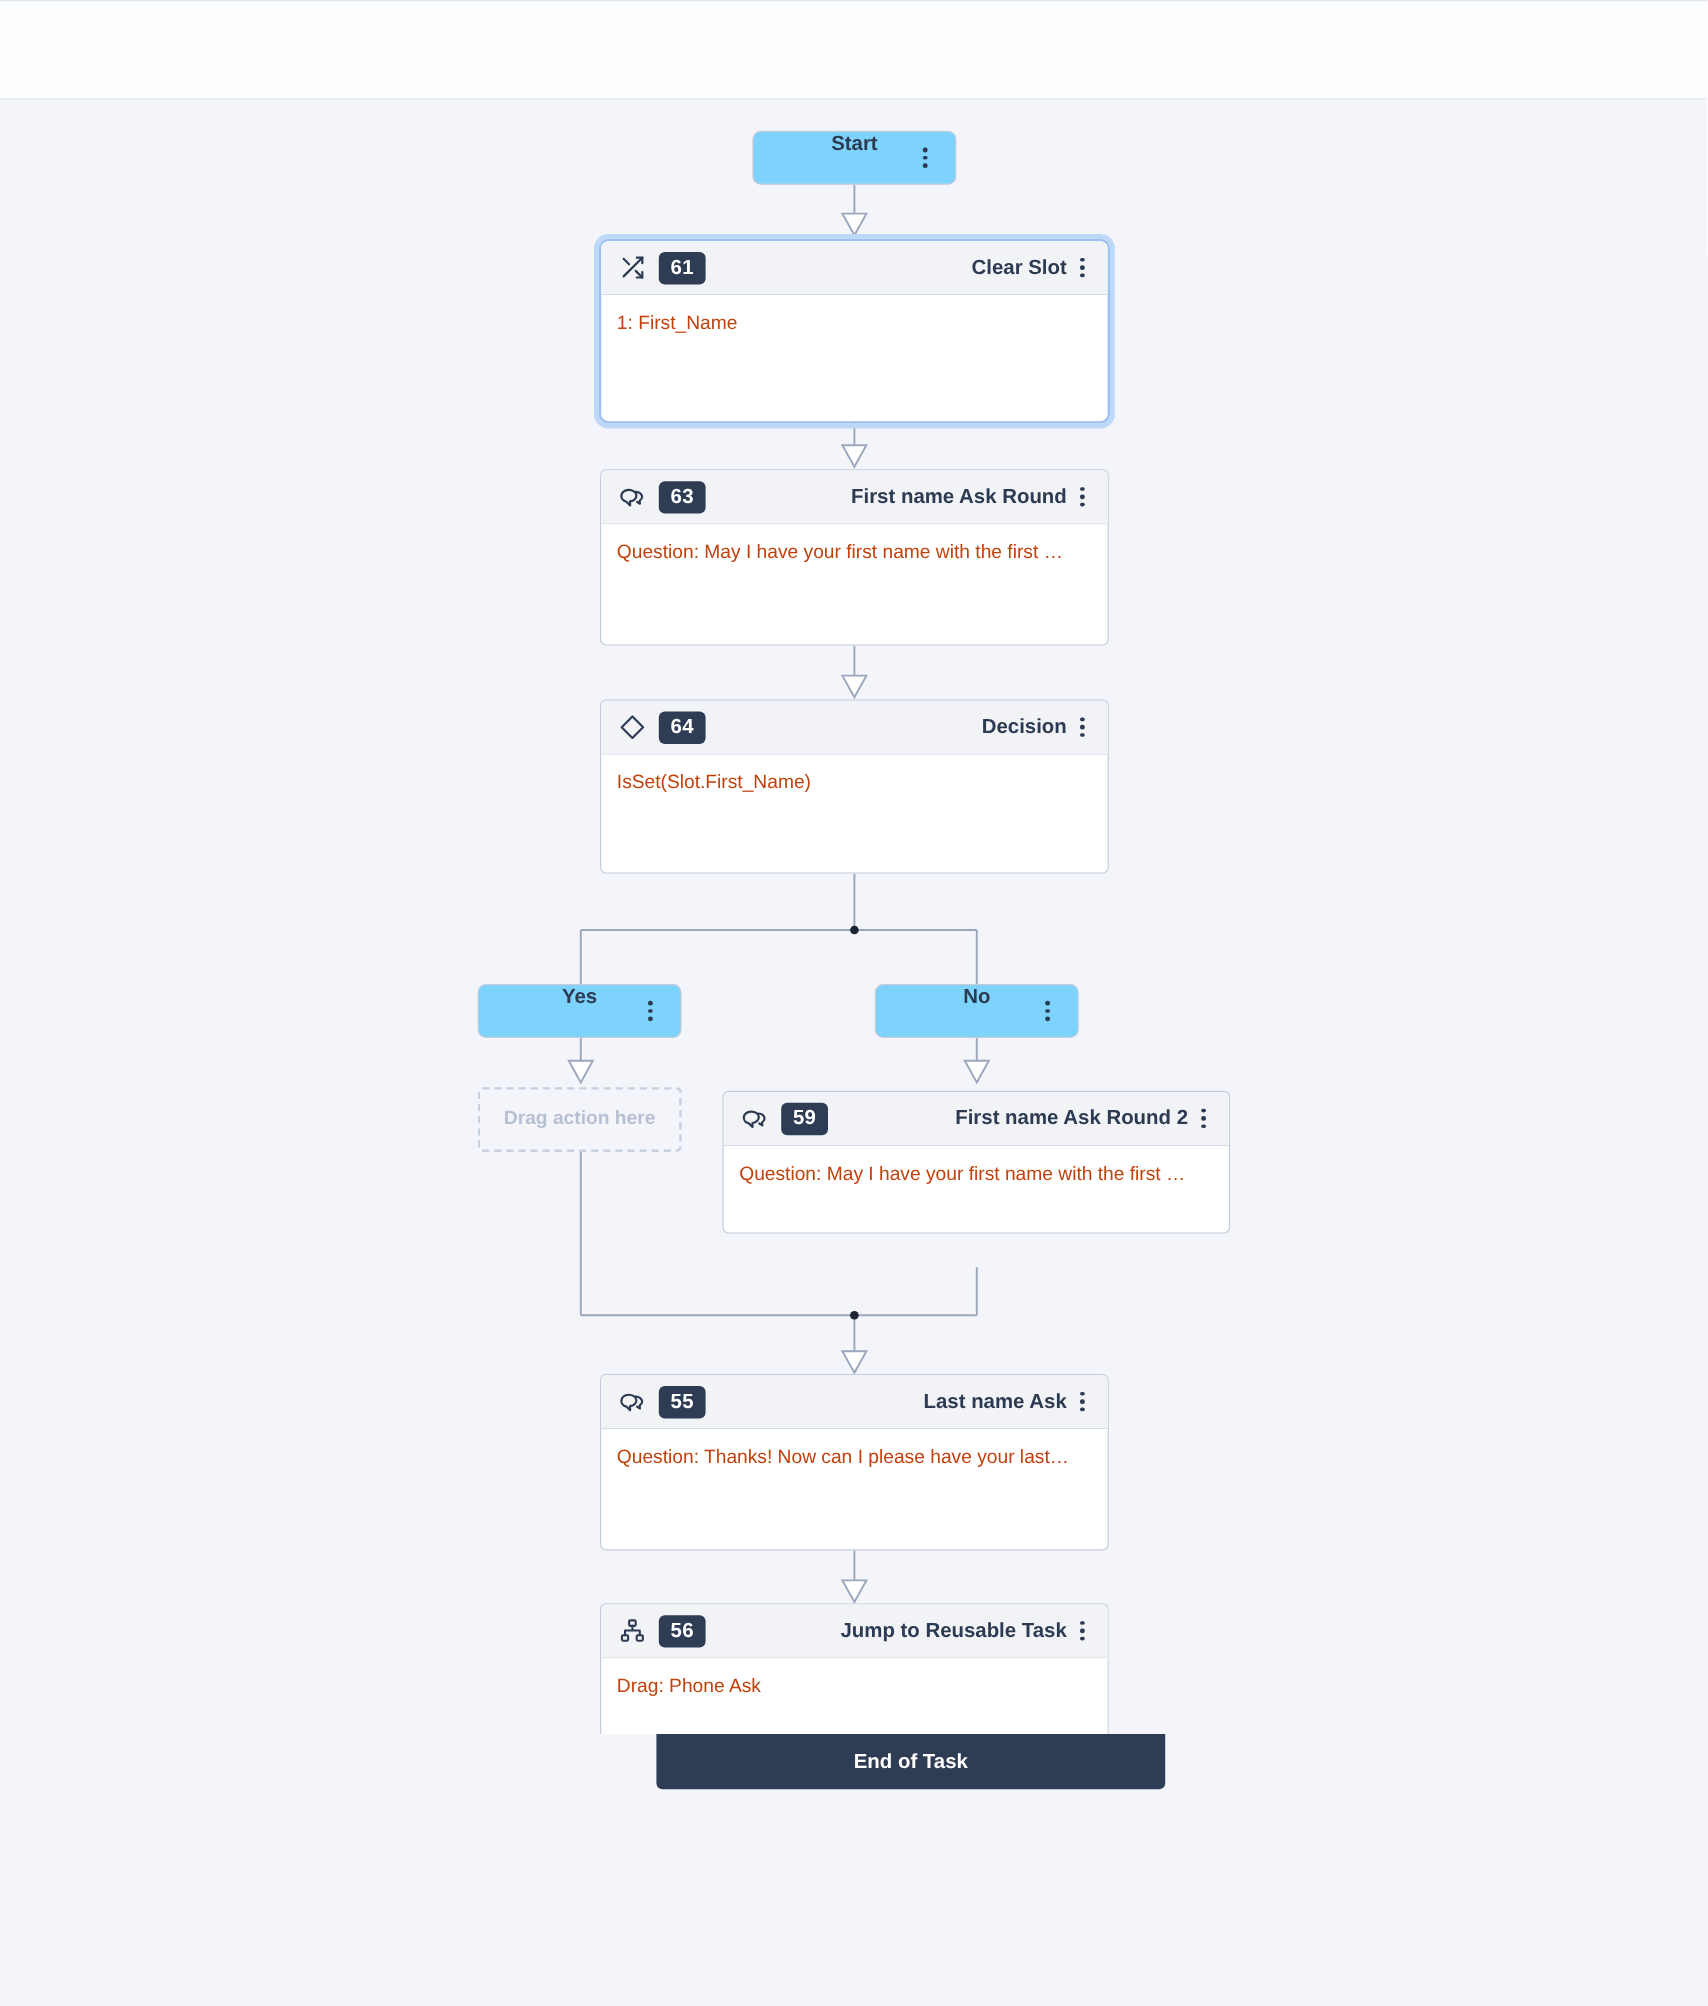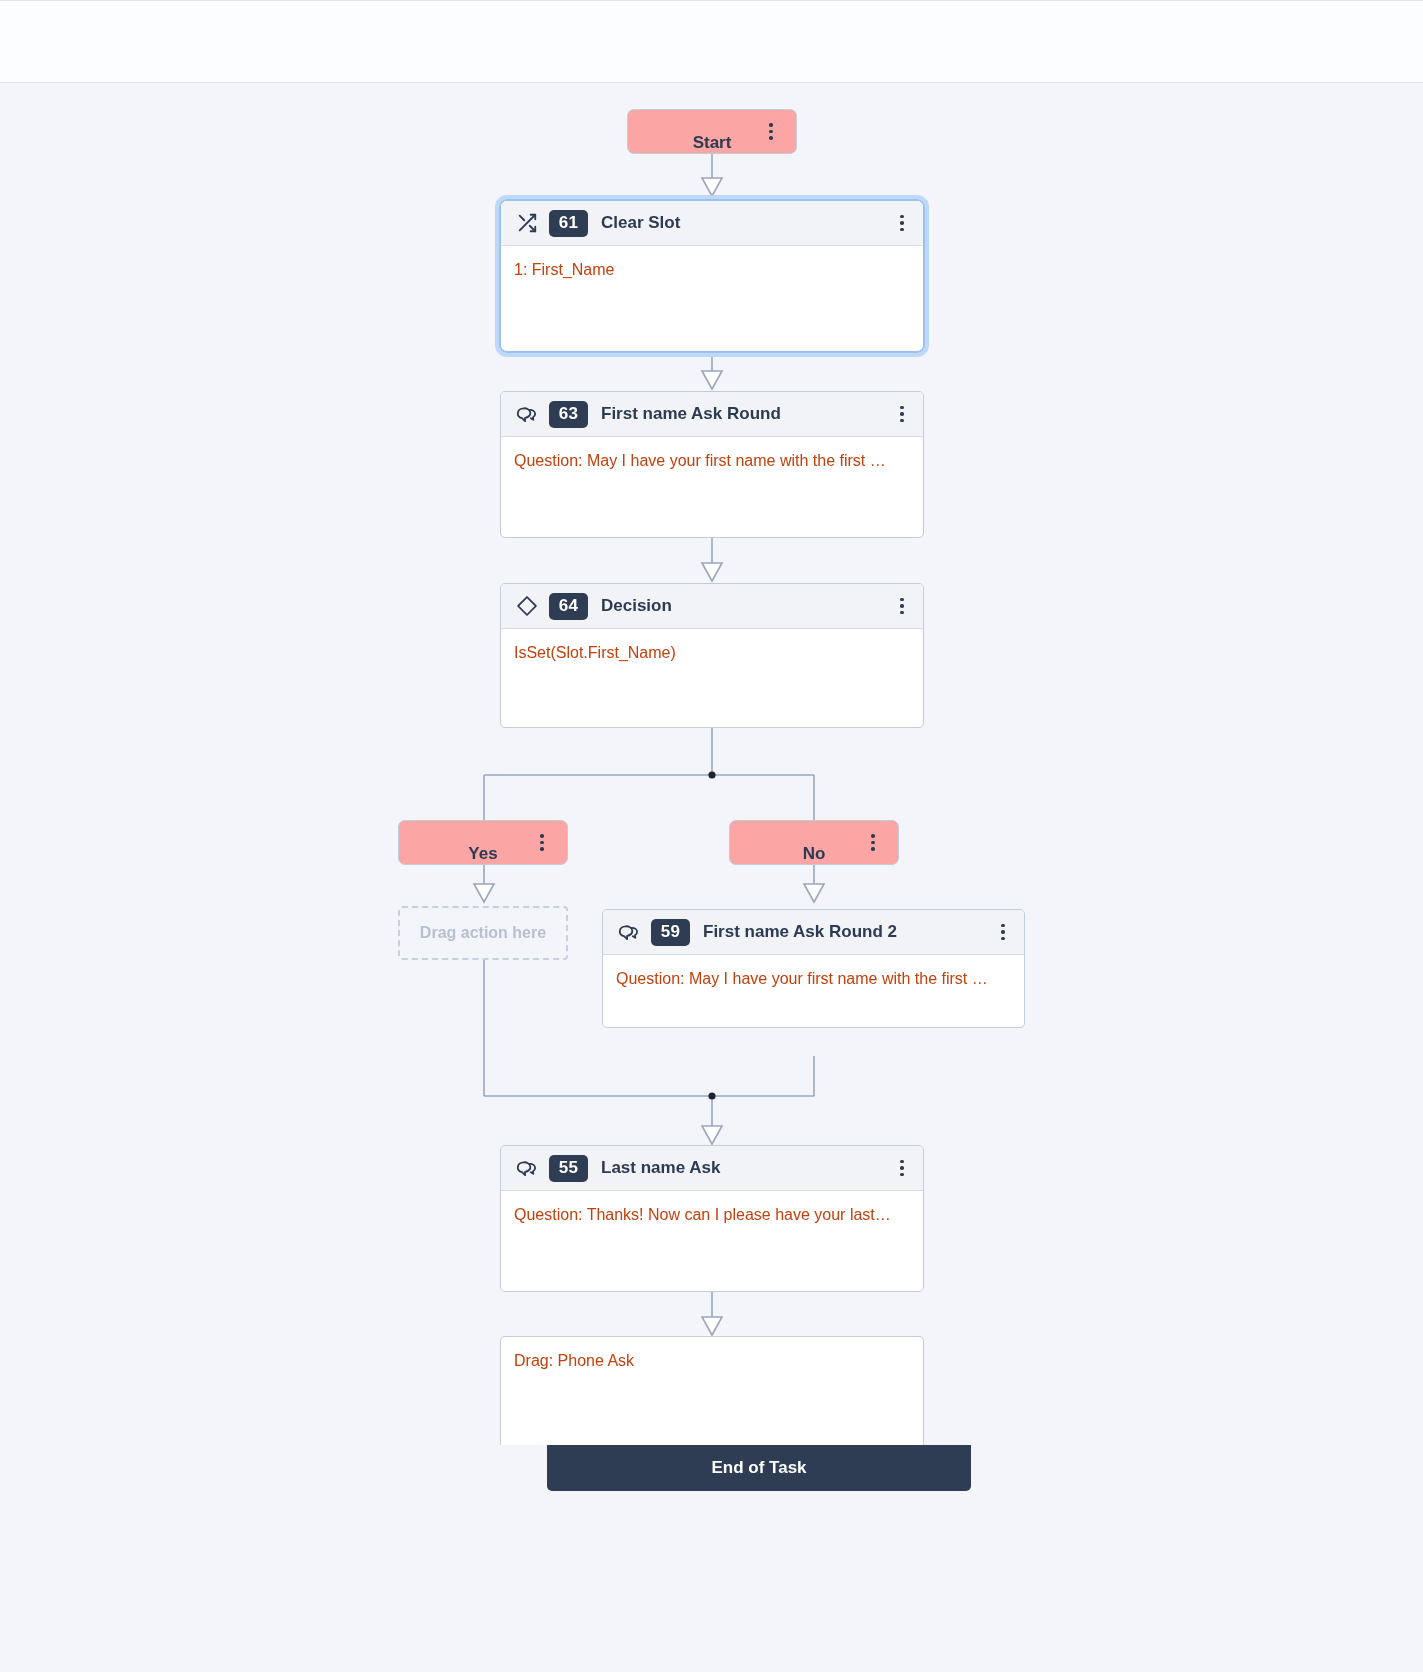--- a/index.html
+++ b/index.html
@@ -42,20 +42,21 @@
   }
 
   .node-header {
     display: flex;
     align-items: center;
     height: 45px;
     padding: 0 8px 0 13px;
     background: #f1f3f7;
     border-bottom: 1px solid #d6dce7;
     border-radius: 4px 4px 0 0;
+    text-align: right;
   }
 
   .node-icon {
     flex: 0 0 auto;
     width: 25px; height: 25px;
     display: flex; align-items: center; justify-content: center;
     color: #2c3a52;
     margin-right: 10px;
   }
   .node-icon svg { display: block; }
@@ -109,25 +110,25 @@
     outline: 4px solid #bed8f7;
     outline-offset: 1px;
     border-radius: 7px;
     box-shadow: 0 0 0 1px #9cc0ef;
   }
   .node.selected .node-header { border-radius: 6px 6px 0 0; }
 
   
   .pill {
     position: absolute;
-    background: #fca5a5;
+    background: #7dd3fc;
     border: 1px solid #c3ccdb;
     border-radius: 7px;
     display: flex;
-    align-items: flex-end;
+    align-items: flex-start;
     justify-content: center;
   }
   .pill .pill-label {
     font-size: 17px;
     font-weight: bold;
     color: #2c3a52;
   }
   .pill .kebab { position: absolute; right: 12px; top: 50%; transform: translateY(-50%); }
 
   
@@ -329,20 +330,37 @@
         <span class="kebab">
             <i></i>
             <i></i>
             <i></i>
           </span>
       </div>
       <div class="node-body">Question: Thanks! Now can I please have your last…</div>
     </div>
 
     <div class="node" style="left:500px; top:1253px; width:424px; height:109px; border-bottom:none; border-radius:5px 5px 0 0;">
+      <div class="node-header">
+        <span class="node-icon">
+          <svg width="22" height="22" viewBox="0 0 24 24" fill="none" stroke="currentColor" stroke-width="1.9" stroke-linecap="round" stroke-linejoin="round">
+            <rect x="9" y="2.5" width="6" height="5" rx="1"></rect>
+            <rect x="2.5" y="16" width="5.6" height="5" rx="1"></rect>
+            <rect x="15.9" y="16" width="5.6" height="5" rx="1"></rect>
+            <path d="M12 7.5v4.2M5.3 16v-4.3h13.4V16"></path>
+          </svg>
+        </span>
+        <span class="node-badge">56</span>
+        <span class="node-title">Jump to Reusable Task</span>
+        <span class="kebab">
+            <i></i>
+            <i></i>
+            <i></i>
+          </span>
+      </div>
       <div class="node-body">Drag: Phone Ask</div>
     </div>
 
     <div class="end-bar" style="left:500px; top:1362px; width:424px; height:46px;margin-left:47px;">
       <span>End of Task</span>
     </div>
 
   </div>
 </div>
 

